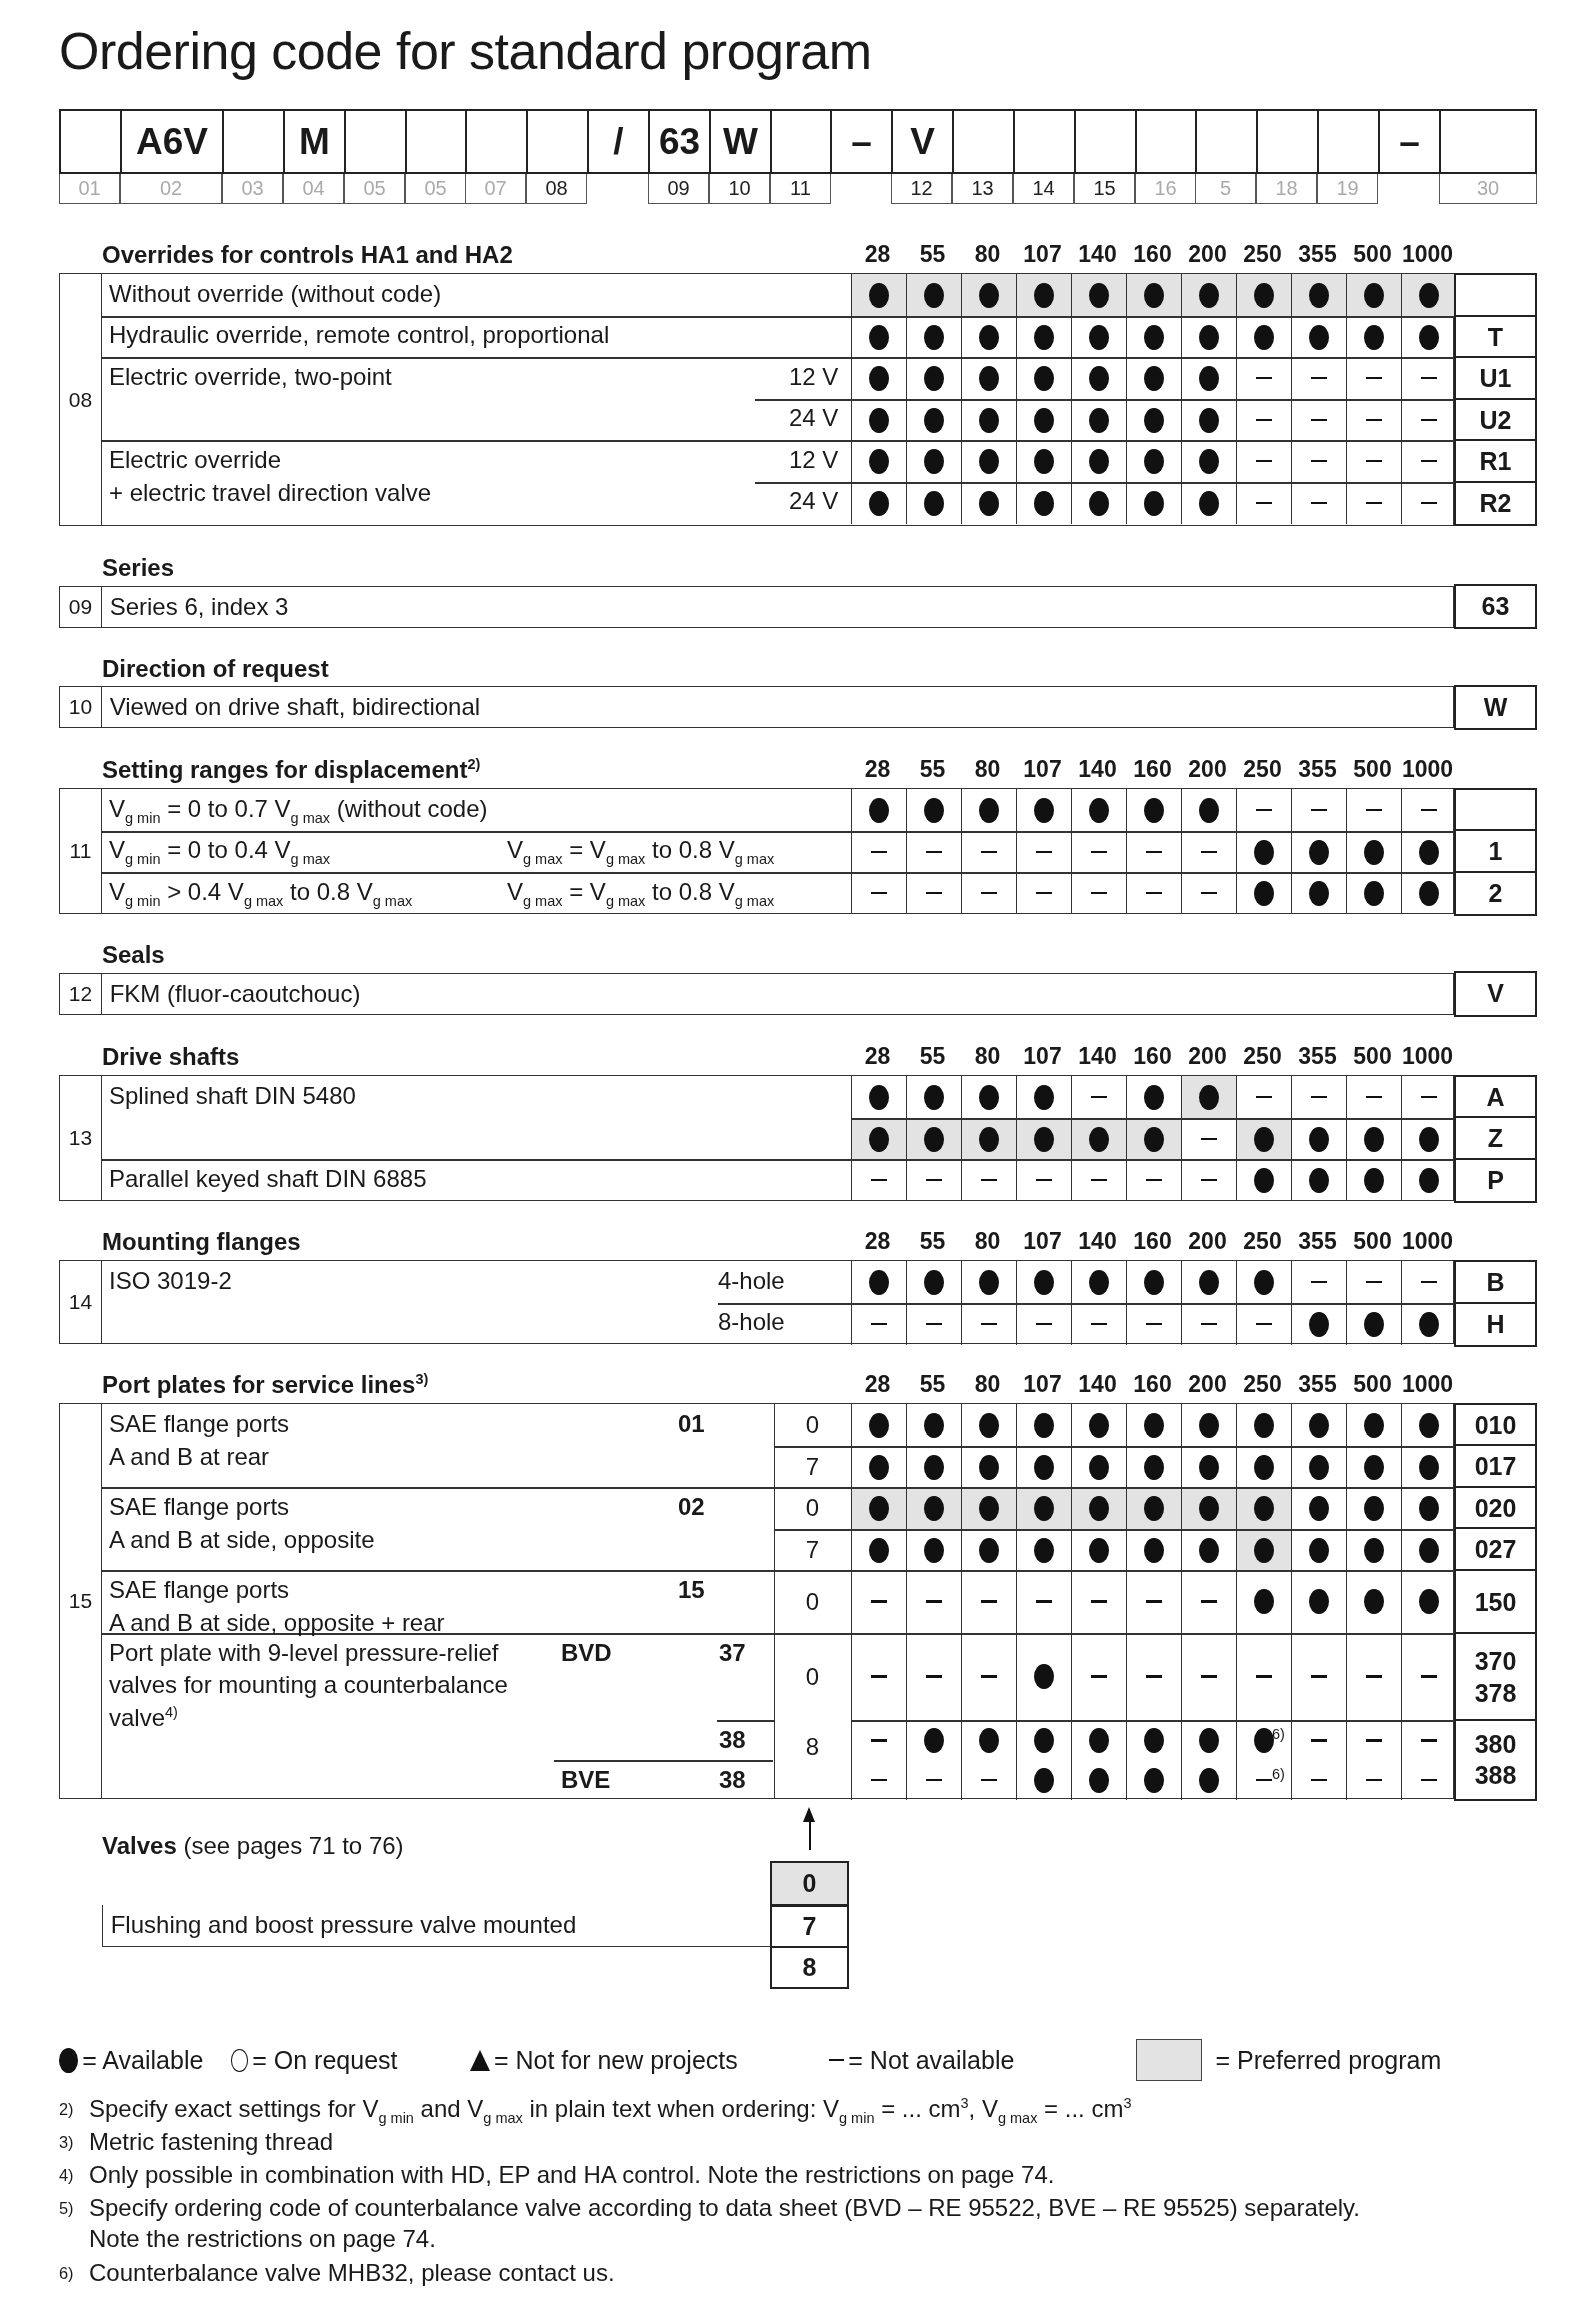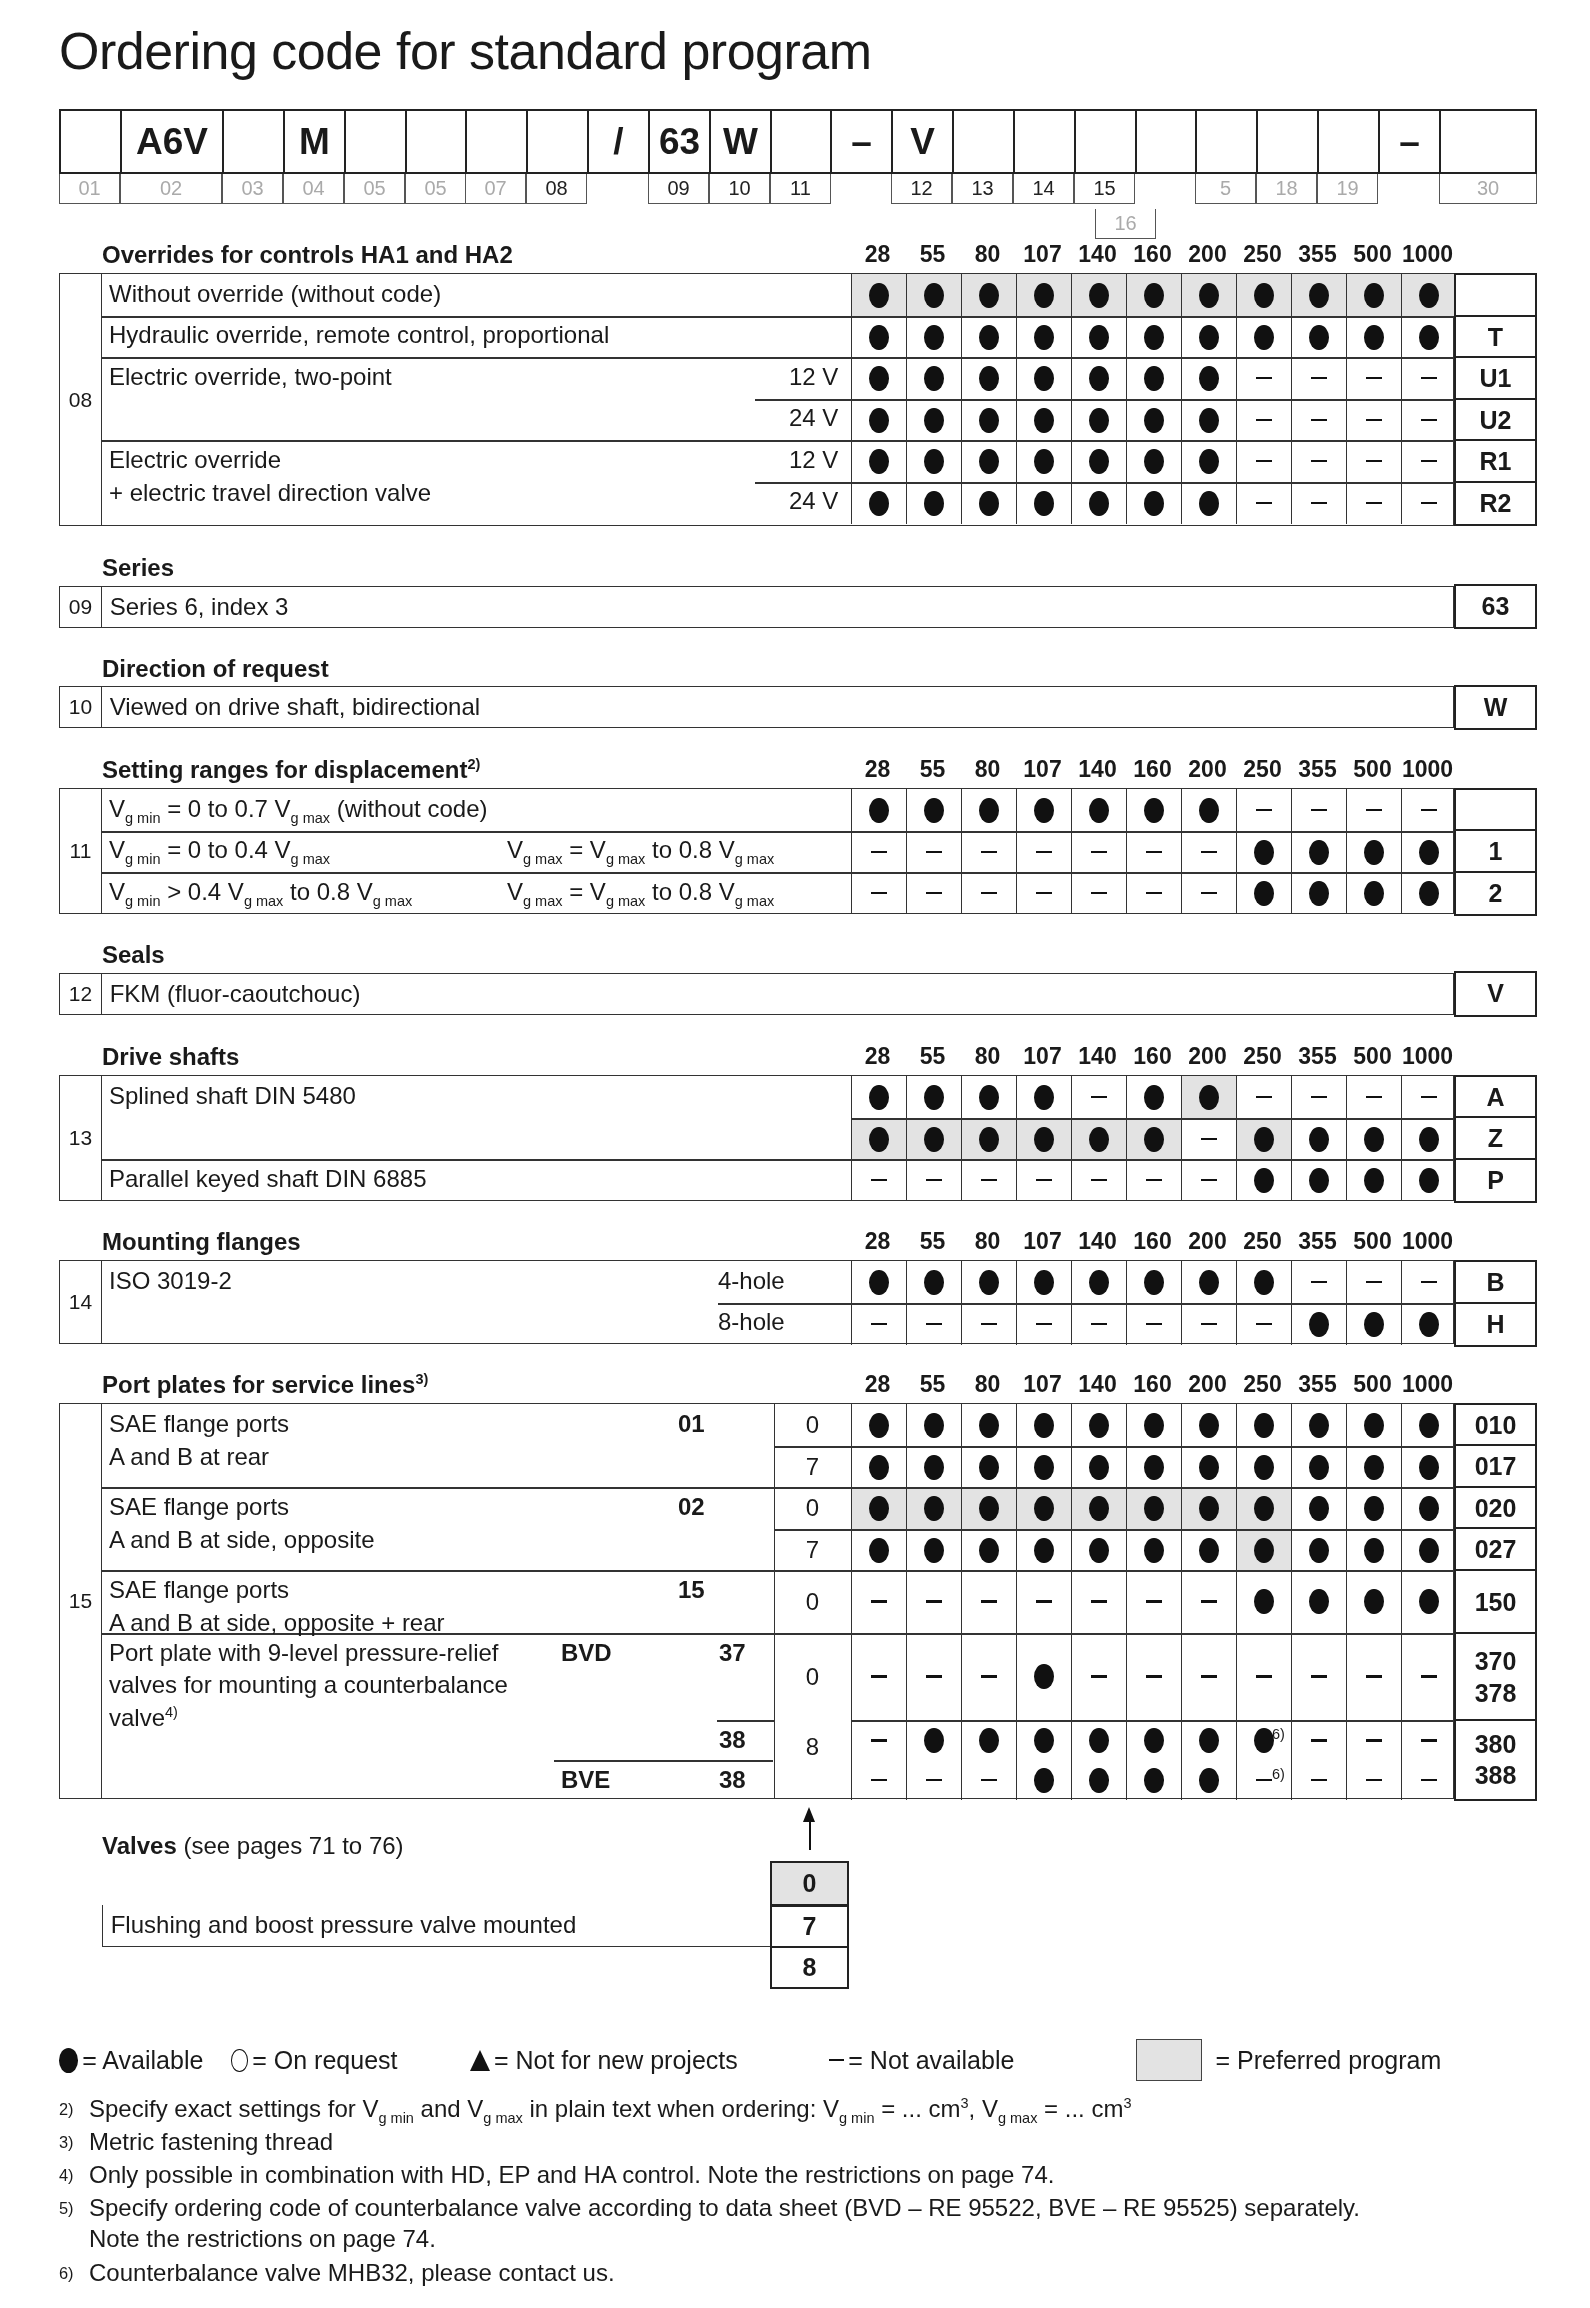--- a/index.html
+++ b/index.html
@@ -84,21 +84,21 @@
     <div class="cb-cell" style="left: 771px; width: 61px; border-left-width: 2.9px;">–</div>
     <div class="cb-cell" style="left: 832px; width: 61px;">V</div>
     <div class="cb-num active" style="left: 832px; width: 61px;">12</div>
     <div class="cb-cell" style="left: 893px; width: 61px;"></div>
     <div class="cb-num active" style="left: 893px; width: 61px;">13</div>
     <div class="cb-cell" style="left: 954px; width: 61px;"></div>
     <div class="cb-num active" style="left: 954px; width: 61px;">14</div>
     <div class="cb-cell" style="left: 1015px; width: 61px;"></div>
     <div class="cb-num active" style="left: 1015px; width: 61px;">15</div>
     <div class="cb-cell" style="left: 1076px; width: 61px;"></div>
-    <div class="cb-num" style="left: 1036px; width: 61px; margin-top: 35px;">16</div>
+    <div class="cb-num" style="left: 1076px; width: 61px;">16</div>
     <div class="cb-cell" style="left: 1136px; width: 61px;"></div>
     <div class="cb-num" style="left: 1136px; width: 61px;">5</div>
     <div class="cb-cell" style="left: 1197px; width: 61px;"></div>
     <div class="cb-num" style="left: 1197px; width: 61px;">18</div>
     <div class="cb-cell" style="left: 1258px; width: 61px;"></div>
     <div class="cb-num" style="left: 1258px; width: 61px;">19</div>
     <div class="cb-cell" style="left: 1319px; width: 61px; border-left-width: 2.9px;">–</div>
     <div class="cb-cell" style="left: 1380px; width: 98px; border-right-width: 2.9px;"></div>
     <div class="cb-num" style="left: 1380px; width: 98px;">30</div>
   </div>

